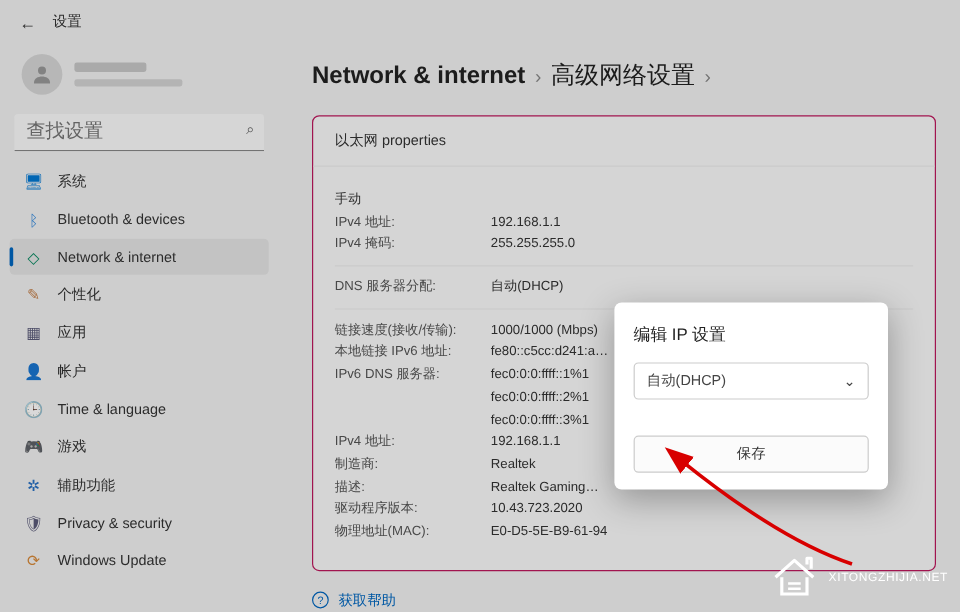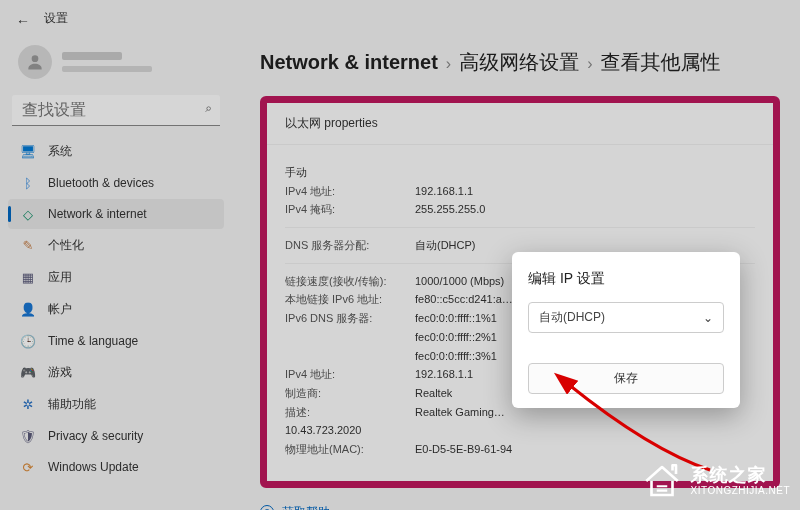--- a/index.html
+++ b/index.html
@@ -29,21 +29,21 @@
     .nav-item.active { background: #e6e6e6; position: relative; }
     .nav-item.active::before { content: ""; position: absolute; left: 0; top: 7px; bottom: 7px; width: 3px; background: #0067c0; border-radius: 2px; }
     .nav-icon { width: 16px; height: 16px; display: inline-flex; align-items: center; justify-content: center; font-size: 13px; }
     
     .main { flex: 1; padding: 12px 20px 10px 28px; overflow: hidden; }
     .breadcrumb { font-size: 20px; color: #222; margin-bottom: 20px; display: flex; align-items: baseline; gap: 8px; flex-wrap: wrap; }
     .bc-main { font-weight: 600; }
     .bc-sep { color: #888; font-size: 16px; }
     .bc-child { font-size: 20px; color: #222; }
     
-    .card { background: #fbfbfb; border: 7px solid #be185d; border-radius: 6px; padding: 0; }
+    .card { background: #fbfbfb; border: 1px solid #be185d; border-radius: 6px; padding: 0; }
     .card-header { padding: 12px 18px; font-size: 12px; color: #333; border-bottom: 1px solid #eee; }
     .card-body { padding: 10px 18px 14px; }
     .prop-group { border-bottom: 1px solid #eee; padding: 8px 0; }
     .prop-group:last-of-type { border-bottom: none; }
     .prop-row { display: flex; font-size: 11px; line-height: 1.7; color: #444; }
     .prop-label { width: 130px; color: #555; }
     .prop-value { color: #333; }
     
     .help-link { display: flex; align-items: center; gap: 8px; margin-top: 16px; color: #0067c0; font-size: 12px; }
     .help-link span.icon { width: 14px; height: 14px; border: 1.5px solid #0067c0; border-radius: 50%; display: inline-flex; align-items: center; justify-content: center; font-size: 9px; }
@@ -140,21 +140,20 @@
         </li>
       </ul>
   </aside>
 
   <main class="main">
     <div class="breadcrumb">
       <span class="bc-main">Network &amp; internet</span>
       <span class="bc-sep">›</span>
       <span class="bc-child">高级网络设置</span>
       <span class="bc-sep">›</span>
-      <span class="bc-child">查看其他属性</span>
     </div>
 
     <div class="card">
       <div class="card-header">以太网 properties</div>
       <div class="card-body" id="card-body">
           <div class="prop-group">
             <div class="prop-row">
               <div class="prop-value">手动</div>
             </div>
             <div class="prop-row">
@@ -199,20 +198,21 @@
             </div>
             <div class="prop-row">
               <div class="prop-label">制造商:</div>
               <div class="prop-value">Realtek</div>
             </div>
             <div class="prop-row">
               <div class="prop-label">描述:</div>
               <div class="prop-value">Realtek Gaming…</div>
             </div>
             <div class="prop-row">
+              <div class="prop-label">驱动程序版本:</div>
               <div class="prop-value">10.43.723.2020</div>
             </div>
             <div class="prop-row">
               <div class="prop-label">物理地址(MAC):</div>
               <div class="prop-value">E0-D5-5E-B9-61-94</div>
             </div>
           </div>
         </div>
     </div>
 
@@ -243,16 +243,15 @@
   <path d="M170,100 Q110,80 28,14" stroke="#d80000" stroke-width="3" fill="none" marker-end="url(#ah)"></path>
 </svg>
 
 <div class="watermark">
   <svg class="wm-icon" viewBox="0 0 48 48">
     <path d="M6 24 L24 8 L42 24 M36 12 L36 6 L40 6 L40 16" stroke="#fff" stroke-width="3" fill="none" stroke-linejoin="round"></path>
     <path d="M12 24 L12 40 L36 40 L36 24" stroke="#fff" stroke-width="3" fill="none"></path>
     <path d="M18 30 L30 30 M18 35 L30 35" stroke="#fff" stroke-width="2.5"></path>
   </svg>
   <div class="wm-text">
-    <span class="wm-top">系统之家</span>
     <span class="wm-bottom">XITONGZHIJIA.NET</span>
   </div>
 </div>
 
 </body></html>

